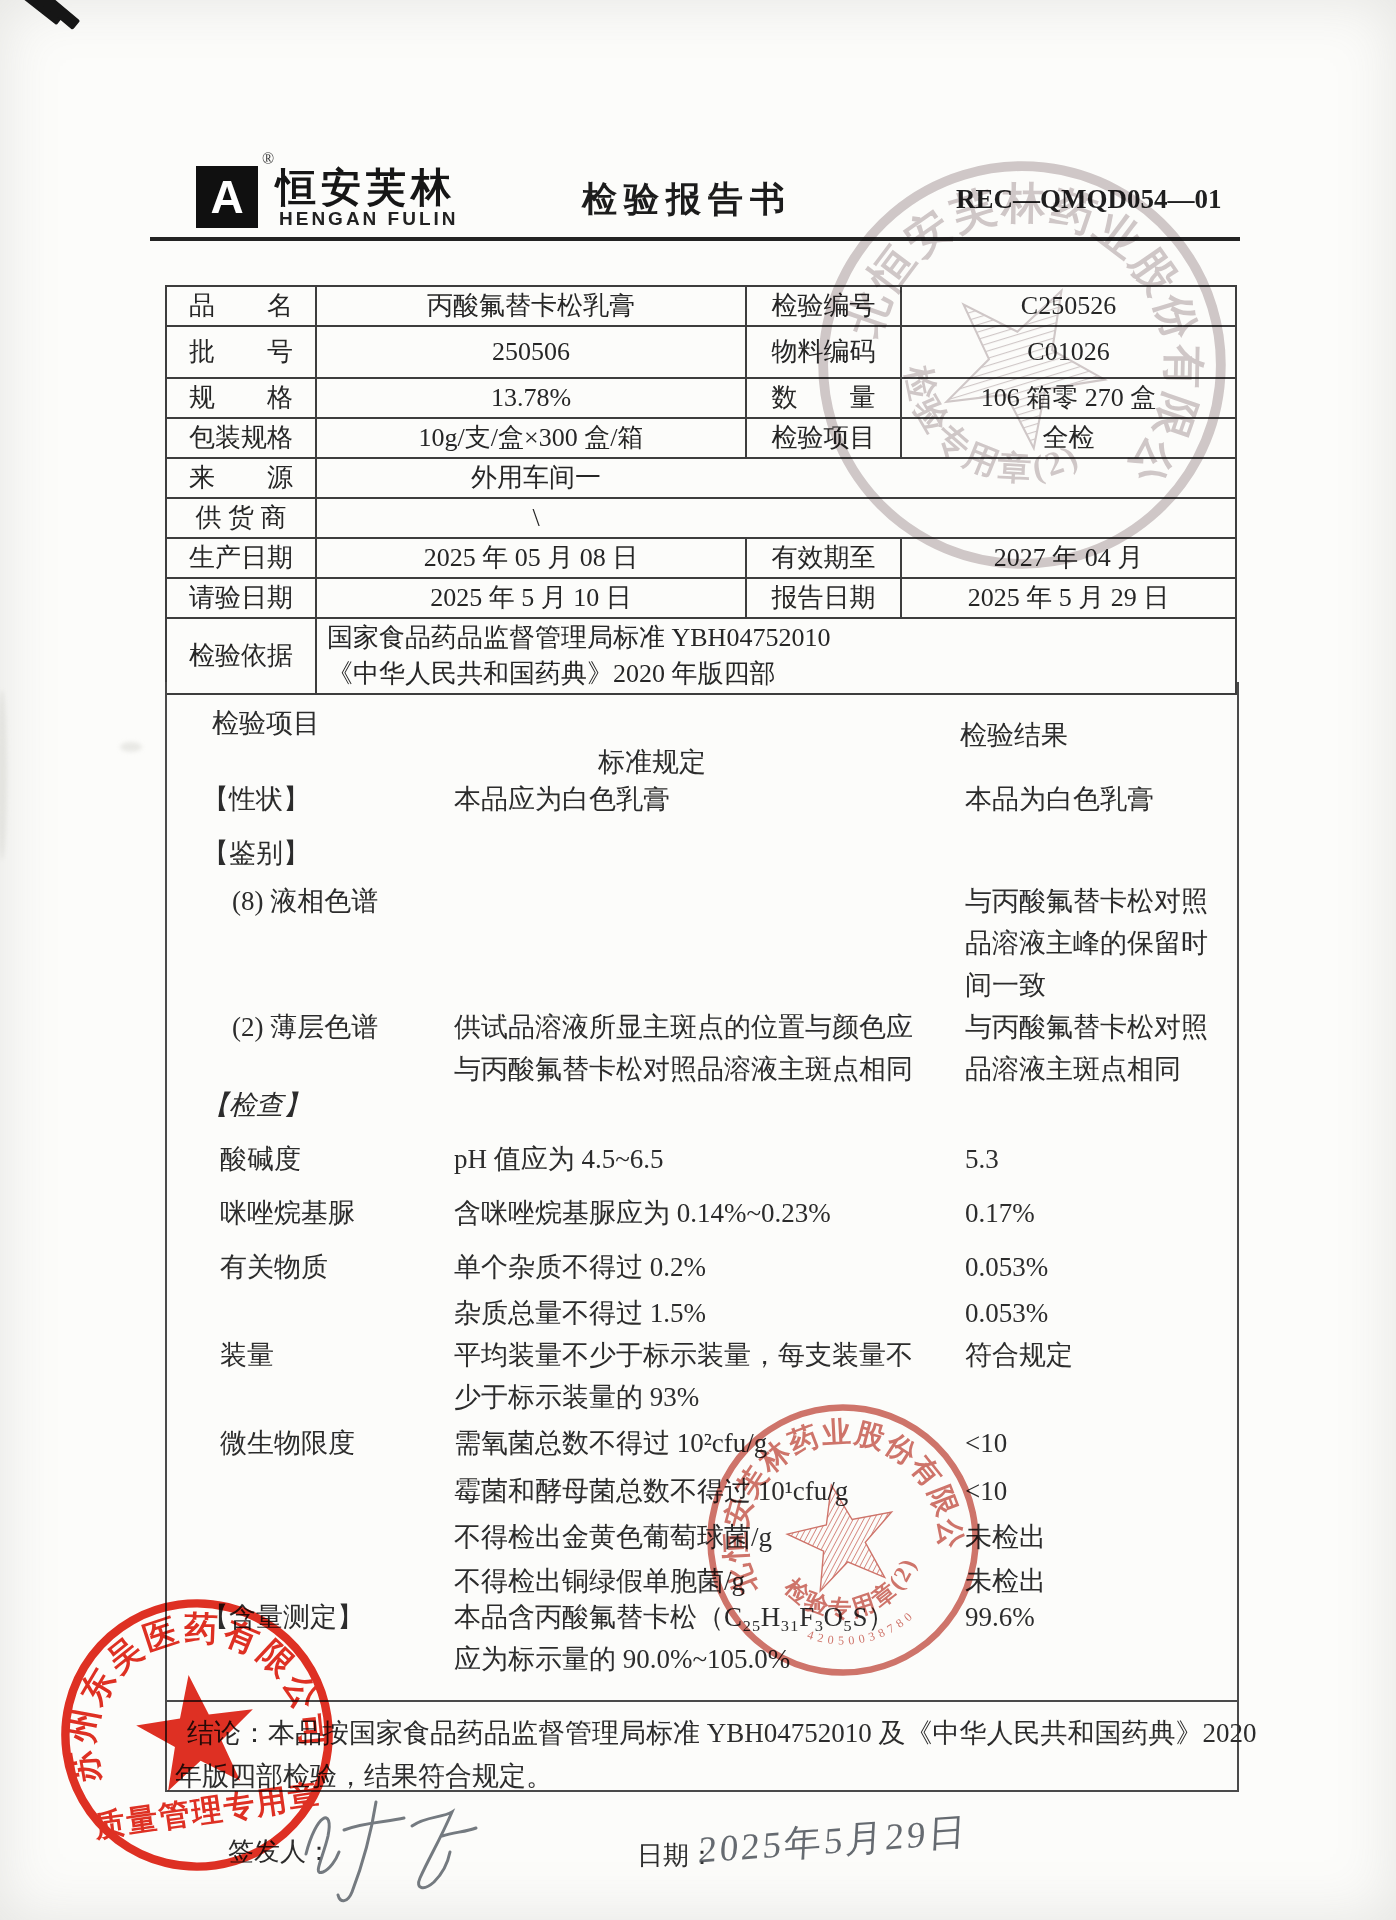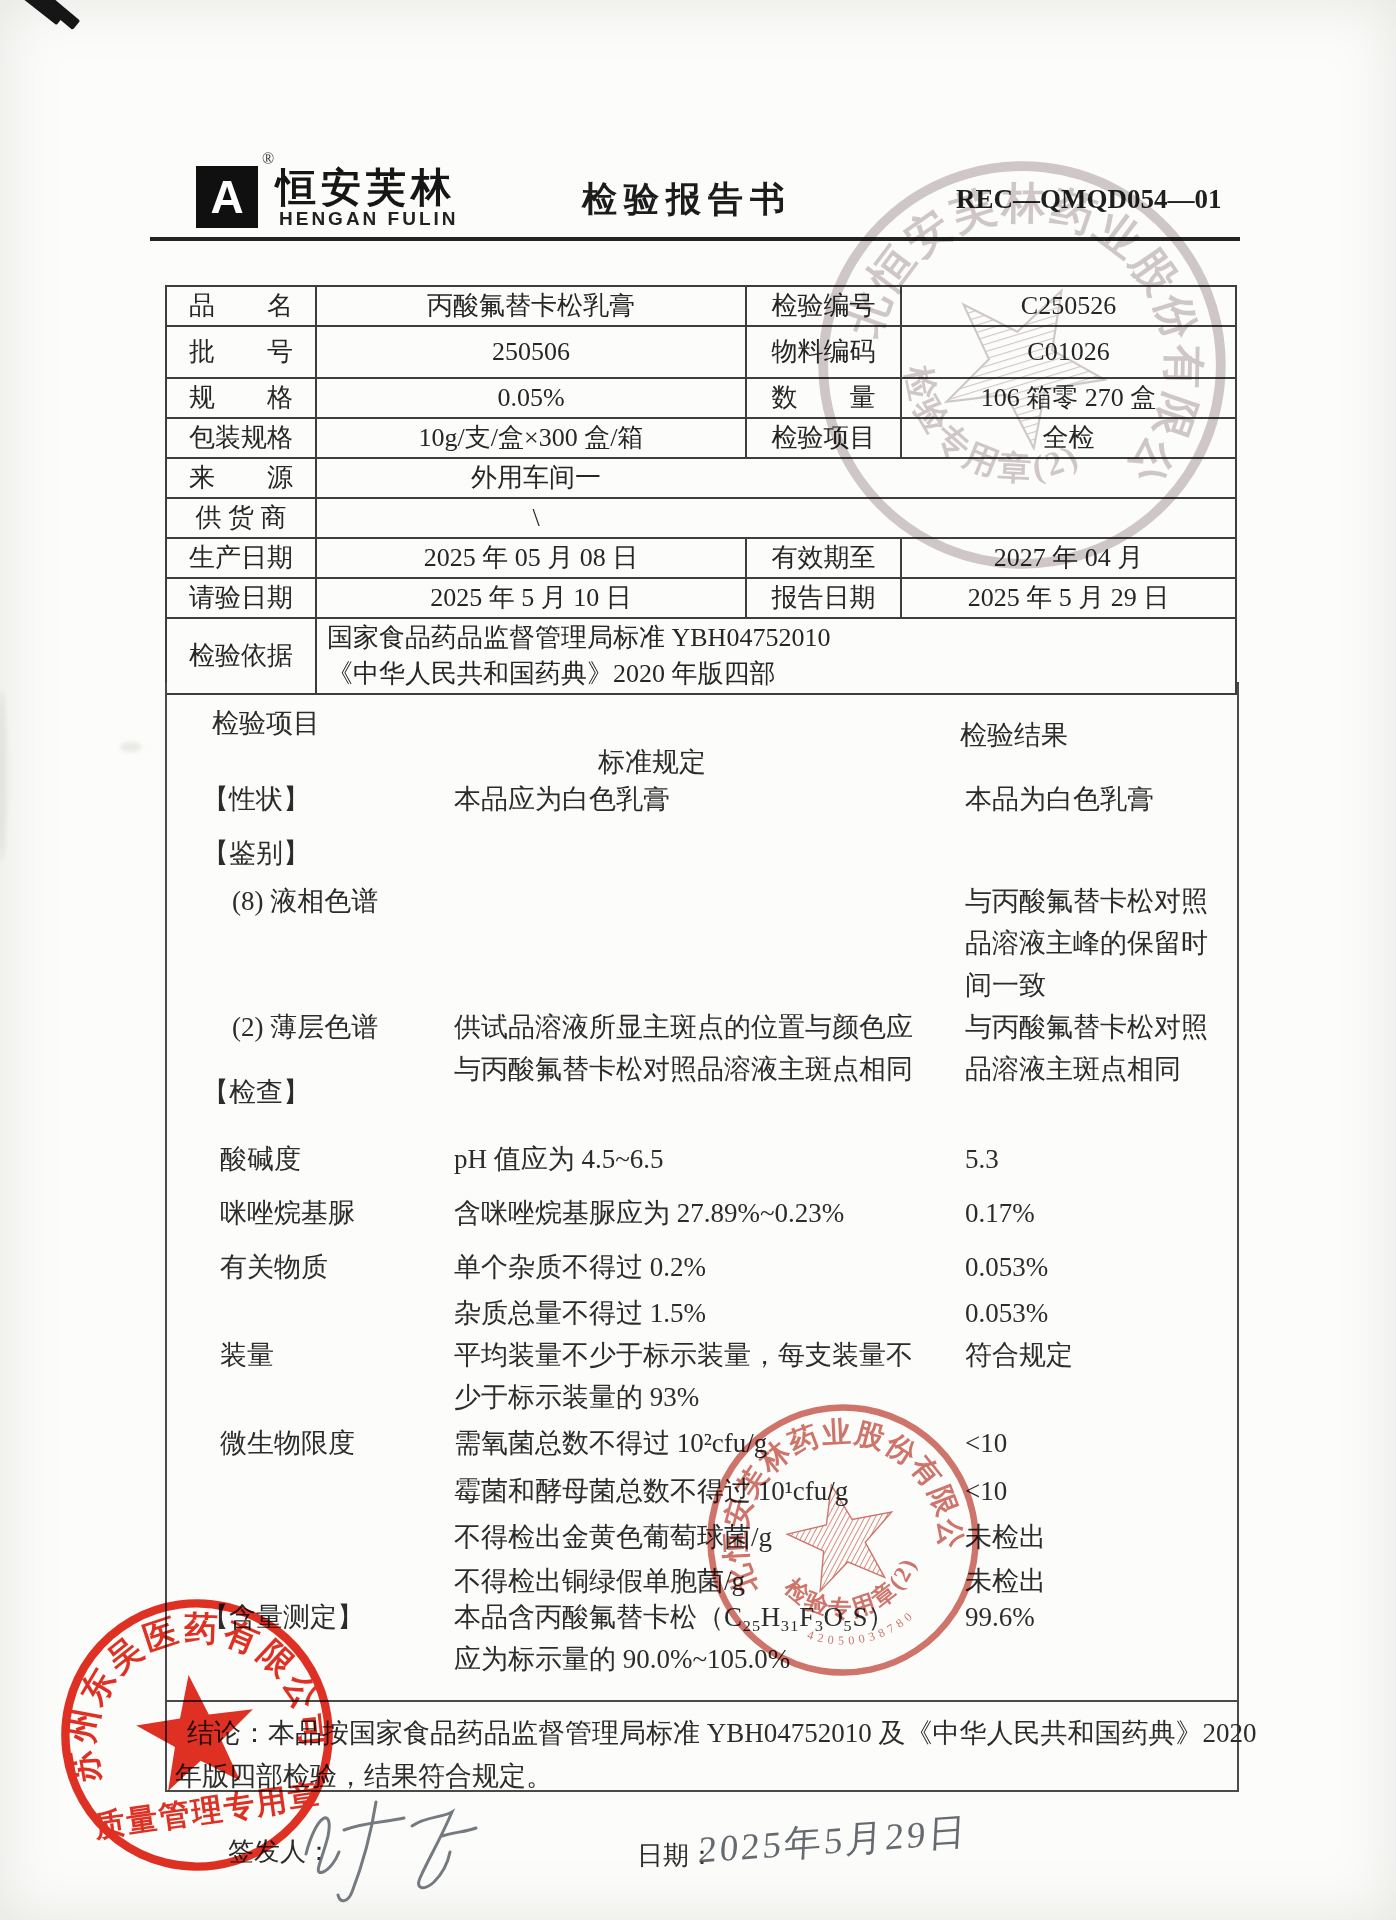--- a/index.html
+++ b/index.html
@@ -77,21 +77,21 @@
       <td class="val">C250526</td>
     </tr>
     <tr style="height:52px">
       <td class="lbl">批　　号</td>
       <td class="val">250506</td>
       <td class="lbl">物料编码</td>
       <td class="val">C01026</td>
     </tr>
     <tr style="height:40px">
       <td class="lbl">规　　格</td>
-      <td class="val">0.05%</td>
+      <td class="val">13.78%</td>
       <td class="lbl">数　　量</td>
       <td class="val">106 箱零 270 盒</td>
     </tr>
     <tr style="height:40px">
       <td class="lbl">包装规格</td>
       <td class="val">10g/支/盒×300 盒/箱</td>
       <td class="lbl">检验项目</td>
       <td class="val">全检</td>
     </tr>
     <tr style="height:40px">
@@ -151,28 +151,28 @@
     <div class="r" style="left:65px;top:324px;">(2) 薄层色谱</div>
     <div class="r" style="left:287px;top:324px;">
       <div>供试品溶液所显主斑点的位置与颜色应</div>
       <div>与丙酸氟替卡松对照品溶液主斑点相同</div>
     </div>
     <div class="r" style="left:798px;top:324px;">
       <div>与丙酸氟替卡松对照</div>
       <div>品溶液主斑点相同</div>
     </div>
 
-    <div class="r" style="left:35px;top:389px;">【检查】</div>
+    <div class="r" style="left:35px;top:402px;font-style:italic;">【检查】</div>
 
     <div class="r" style="left:53px;top:456px;">酸碱度</div>
     <div class="r" style="left:287px;top:456px;">pH 值应为 4.5~6.5</div>
     <div class="r" style="left:798px;top:456px;">5.3</div>
 
     <div class="r" style="left:53px;top:510px;">咪唑烷基脲</div>
-    <div class="r" style="left:287px;top:510px;">含咪唑烷基脲应为 27.89%~0.23%</div>
+    <div class="r" style="left:287px;top:510px;">含咪唑烷基脲应为 0.14%~0.23%</div>
     <div class="r" style="left:798px;top:510px;">0.17%</div>
 
     <div class="r" style="left:53px;top:564px;">有关物质</div>
     <div class="r" style="left:287px;top:564px;">单个杂质不得过 0.2%</div>
     <div class="r" style="left:798px;top:564px;">0.053%</div>
     <div class="r" style="left:287px;top:610px;">杂质总量不得过 1.5%</div>
     <div class="r" style="left:798px;top:610px;">0.053%</div>
 
     <div class="r" style="left:53px;top:652px;">装量</div>
     <div class="r" style="left:287px;top:652px;">

